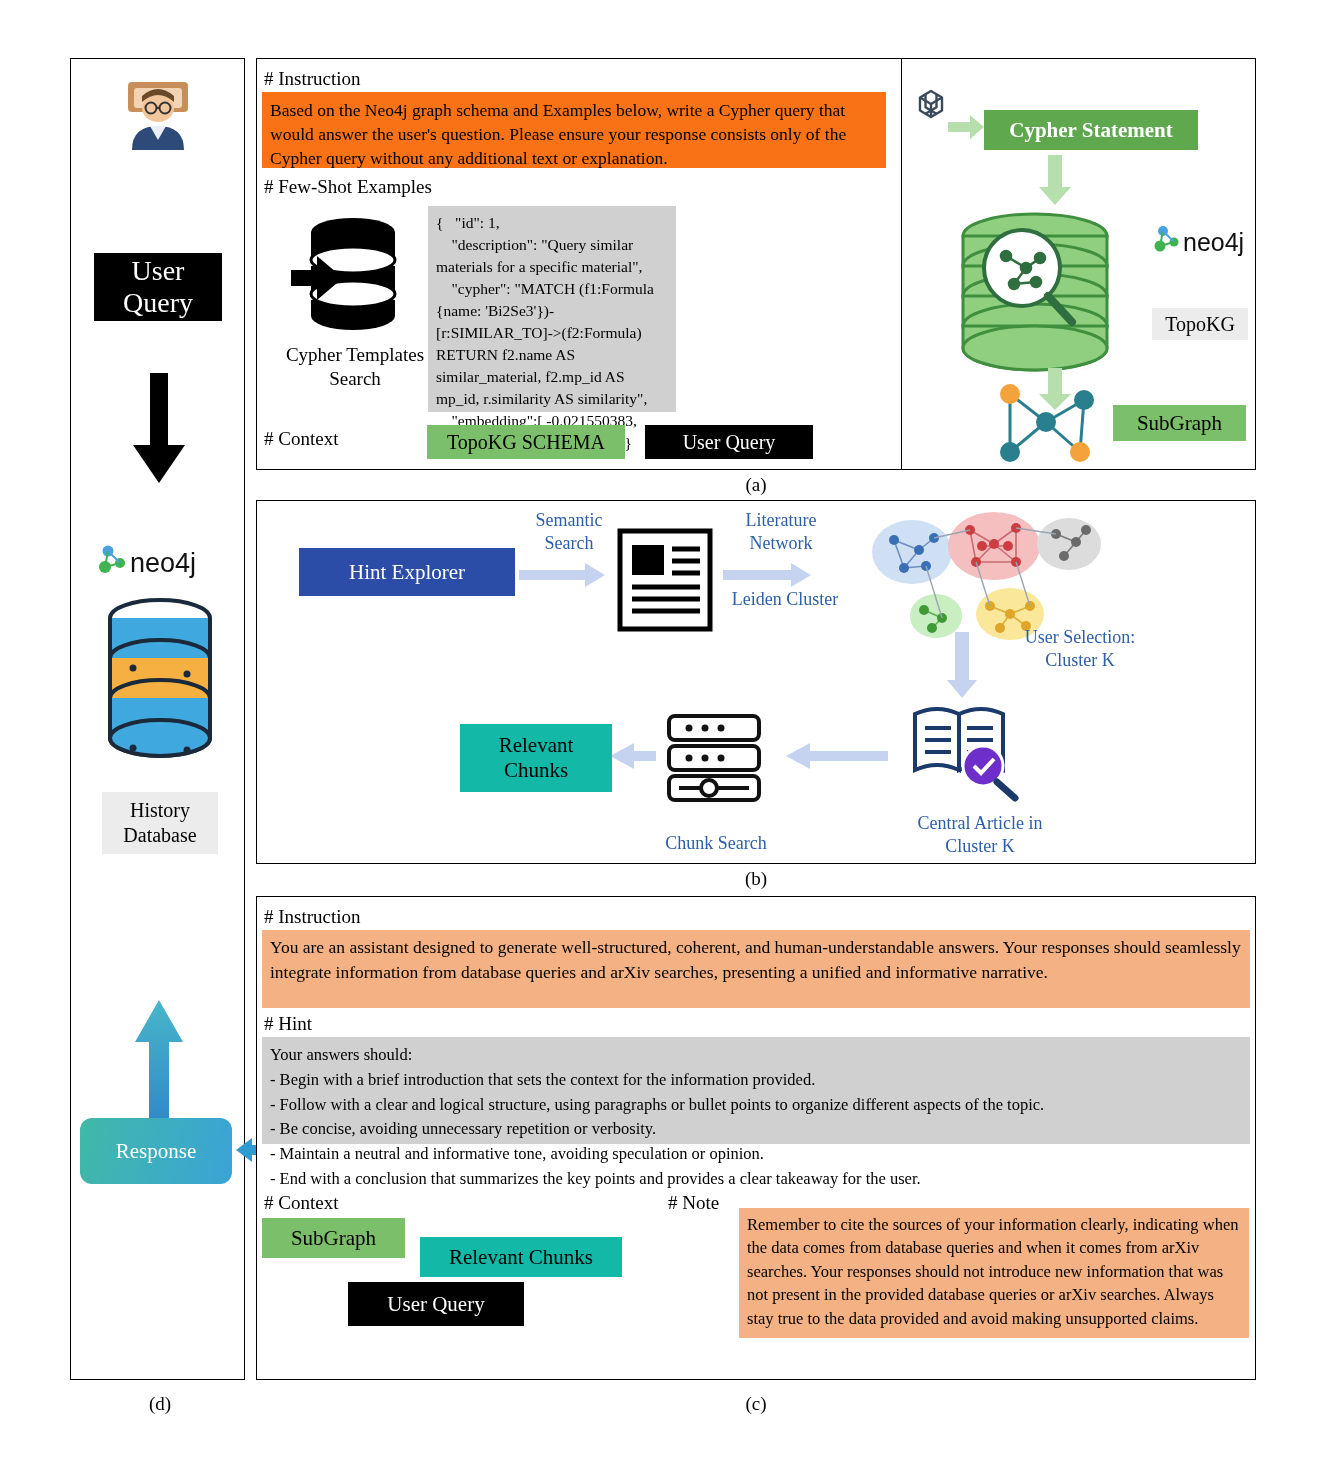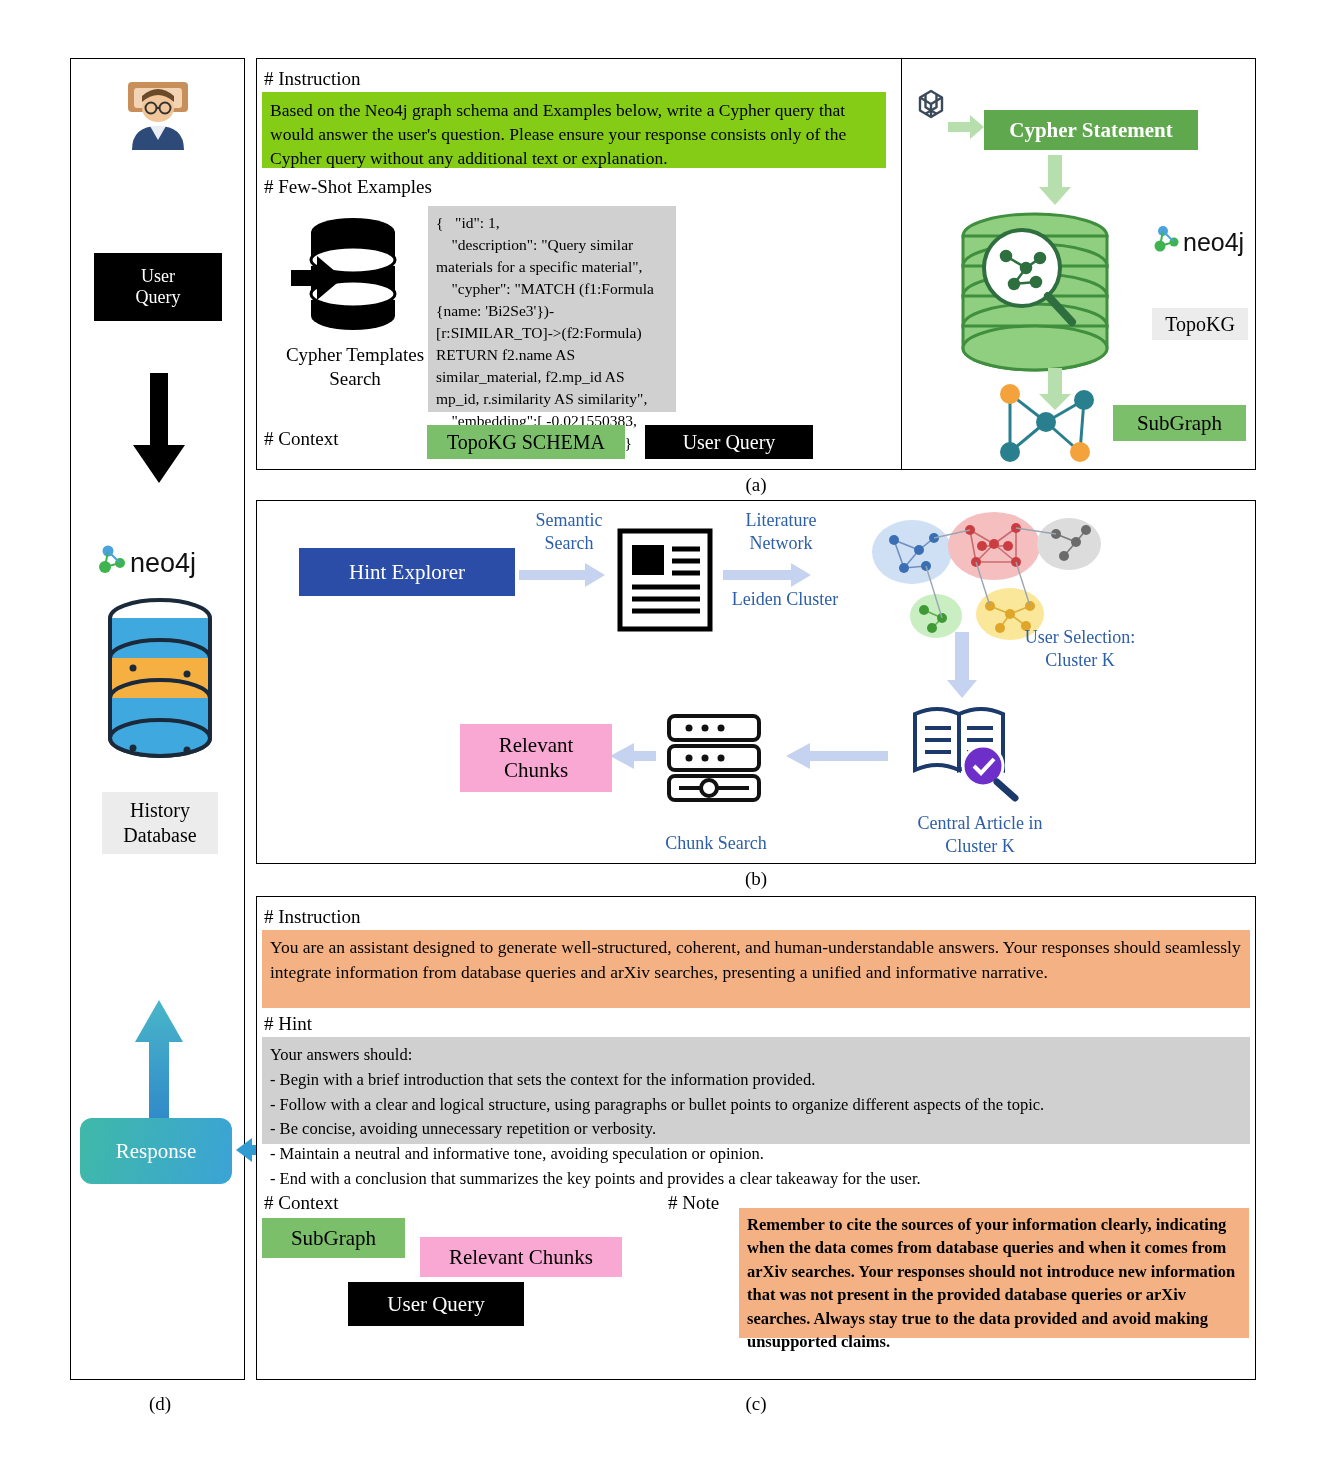--- a/index.html
+++ b/index.html
@@ -40,24 +40,24 @@
     box-sizing: border-box;
     font-family: "Liberation Serif", serif;
   }
   .tag-black {
     background: #000000; color: #ffffff;
   }
   .tag-green {
     background: #7cbf6b; color: #000000;
   }
   .tag-blue {
-    background: #f9a8d4; color: #000000;
+    background: #14b8a6; color: #000000;
   }
   #user-query-left {
-    left: 94px; top: 253px; width: 128px; height: 68px; font-size: 18px;
+    left: 94px; top: 253px; width: 128px; height: 68px; font-size: 28px;
     line-height: 1.15;
   }
   
   #black-arrow { left: 133px; top: 373px; width: 52px; height: 110px; }
   
   #neo4j-left { left: 96px; top: 541px; width: 128px; height: 42px; }
   #db-stack-left { left: 103px; top: 590px; width: 115px; height: 195px; }
   #history-db {
     left: 102px; top: 792px; width: 116px; height: 62px;
     background: #ececec; font-size: 20px; line-height: 1.25;
@@ -76,21 +76,21 @@
   #panel-a-divider { left: 901px; top: 58px; width: 1px; height: 412px; background: #000; }
   #label-a { left: 696px; top: 474px; width: 120px; }
 
   .hash-head {
     font-family: "Liberation Serif", serif;
     font-size: 19px;
   }
   #a-instr-head { left: 264px; top: 68px; }
   #a-instr-box {
     left: 262px; top: 92px; width: 624px; height: 76px;
-    background: #84cc16; padding: 6px 8px 4px 8px; box-sizing: border-box;
+    background: #f97316; padding: 6px 8px 4px 8px; box-sizing: border-box;
     font-size: 17.5px; line-height: 1.38; color: #000;
   }
   #a-fewshot-head { left: 264px; top: 176px; }
   #a-db-icon { left: 291px; top: 208px; width: 130px; height: 130px; }
   #a-db-caption {
     left: 255px; top: 343px; width: 200px; text-align: center;
     font-size: 19px; line-height: 1.25;
   }
   #a-json-box {
     left: 428px; top: 206px; width: 248px; height: 206px;
@@ -177,21 +177,21 @@
     font-size: 16.5px; line-height: 1.5;
   }
   #c-context-head { left: 264px; top: 1192px; }
   #c-note-head { left: 668px; top: 1192px; }
   #c-subgraph { left: 262px; top: 1218px; width: 143px; height: 40px; font-size: 21px; }
   #c-relevant-chunks { left: 420px; top: 1218px; width: 202px; height: 40px; font-size: 21px; margin-top: 19px; }
   #c-user-query { left: 348px; top: 1282px; width: 176px; height: 44px; font-size: 21px; }
   #c-note-box {
     left: 739px; top: 1208px; width: 510px; height: 130px;
     background: #f4b183; padding: 5px 8px; box-sizing: border-box;
-    font-size: 16.5px; line-height: 1.42; font-weight: bold;
+    font-size: 16.5px; line-height: 1.42;
   }
 </style>
 </head>
 <body>
 
 <div class="abs box-border" id="left-panel"></div>
 
 <div class="abs" id="avatar">
   <svg viewBox="0 0 80 72" width="80" height="72">
     <rect x="10" y="4" width="60" height="30" rx="4" fill="#c98f5b"></rect>

